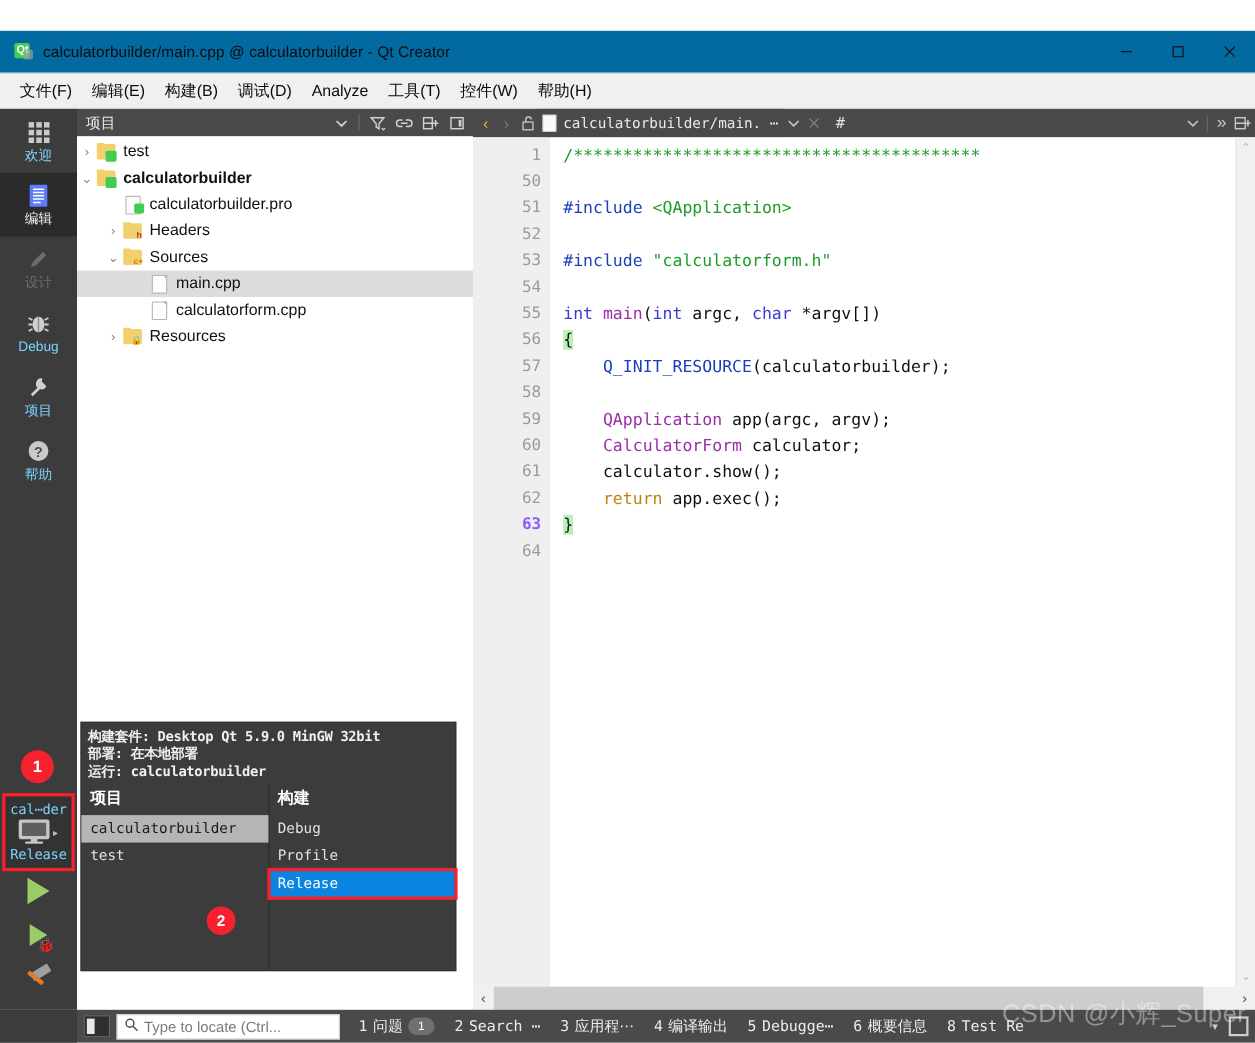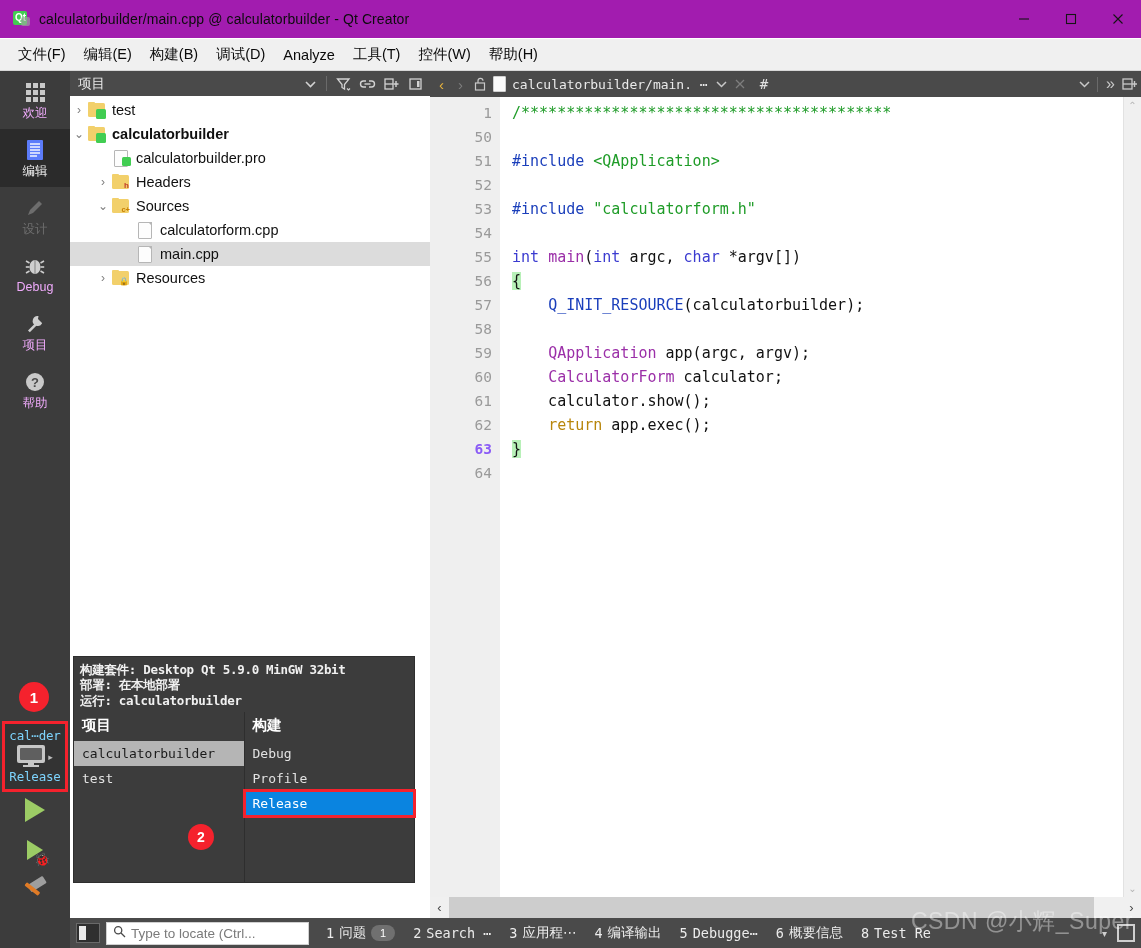--- a/index.html
+++ b/index.html
@@ -15,24 +15,25 @@
   }
   #app {
     position: absolute; inset: 0;
     display: flex; flex-direction: column;
     background: #ffffff;
   }
 
   
   .titlebar {
     height: 38px; flex: 0 0 38px;
-    background: #a21caf;
+    background: #0369a1;
     display: flex; align-items: center;
     border-bottom: 1px solid #ffffff;
     position: relative;
+    margin-top: 28px;
   }
   .title-icon {
     width: 17px; height: 17px;
     margin-left: 13px; margin-right: 9px;
     position: relative; flex: 0 0 auto;
   }
   .title-icon .qt-sq {
     position: absolute; left: 0; top: 0;
     width: 14px; height: 14px;
     background: #41cd52;
@@ -84,21 +85,21 @@
   .modebar {
     width: 70px; flex: 0 0 70px;
     background: #3c3c3c;
     display: flex; flex-direction: column;
     position: relative;
   }
   .mode-item {
     height: 58px; flex: 0 0 58px;
     display: flex; flex-direction: column;
     align-items: center; justify-content: center;
-    color: #f0abfc; gap: 1px;
+    color: #7dd3fc; gap: 1px;
     position: relative;
   }
   .mode-item.active { background: #2b2b2b; color: #f2f2f2; }
   .mode-item.disabled { color: #6d6d6d; }
   .mode-label { font-size: 12.5px; line-height: 13px; margin-top: 2px; }
   .mode-ico { height: 24px; display:flex; align-items:center; justify-content:center; }
 
   .grid9 { width: 19px; height: 19px; display: grid; grid-template-columns: repeat(3,5px); grid-template-rows: repeat(3,5px); gap: 2px; }
   .grid9 i { background: #c9c9c9; display: block; }
   .mode-spacer { flex: 1 1 auto; }
@@ -562,31 +563,31 @@
           <span>Headers</span>
         </div>
         <div class="trow" style="padding-left:24px;">
           <span class="twist">⌄</span>
           <span class="tico">
               <span class="folder"></span>
               <span class="badge-c">c+</span>
             </span>
           <span>Sources</span>
         </div>
+        <div class="trow sel" style="padding-left:66px;">
+          <span class="tico">
+              <span class="fileico"></span>
+            </span>
+          <span>main.cpp</span>
+        </div>
         <div class="trow" style="padding-left:66px;">
           <span class="tico">
               <span class="fileico"></span>
             </span>
           <span>calculatorform.cpp</span>
-        </div>
-        <div class="trow sel" style="padding-left:66px;">
-          <span class="tico">
-              <span class="fileico"></span>
-            </span>
-          <span>main.cpp</span>
         </div>
         <div class="trow" style="padding-left:24px;">
           <span class="twist">›</span>
           <span class="tico">
               <span class="folder"></span>
               <span class="badge-lock">🔒</span>
             </span>
           <span>Resources</span>
         </div>
       </div>

